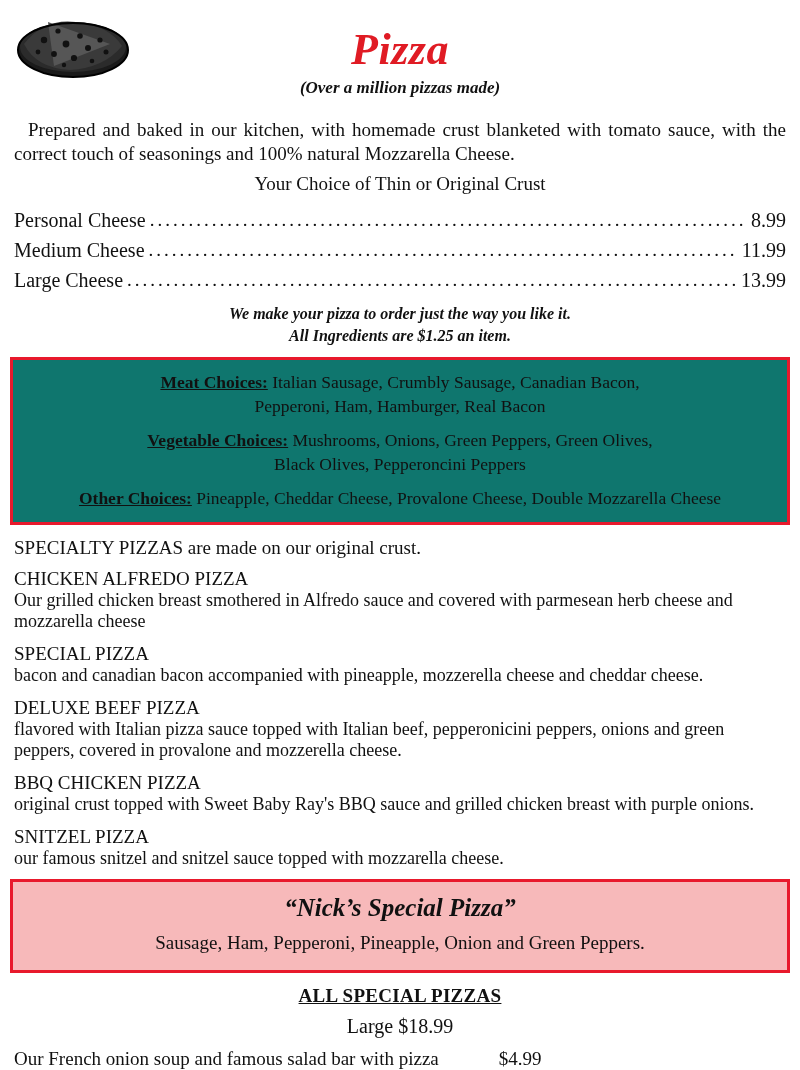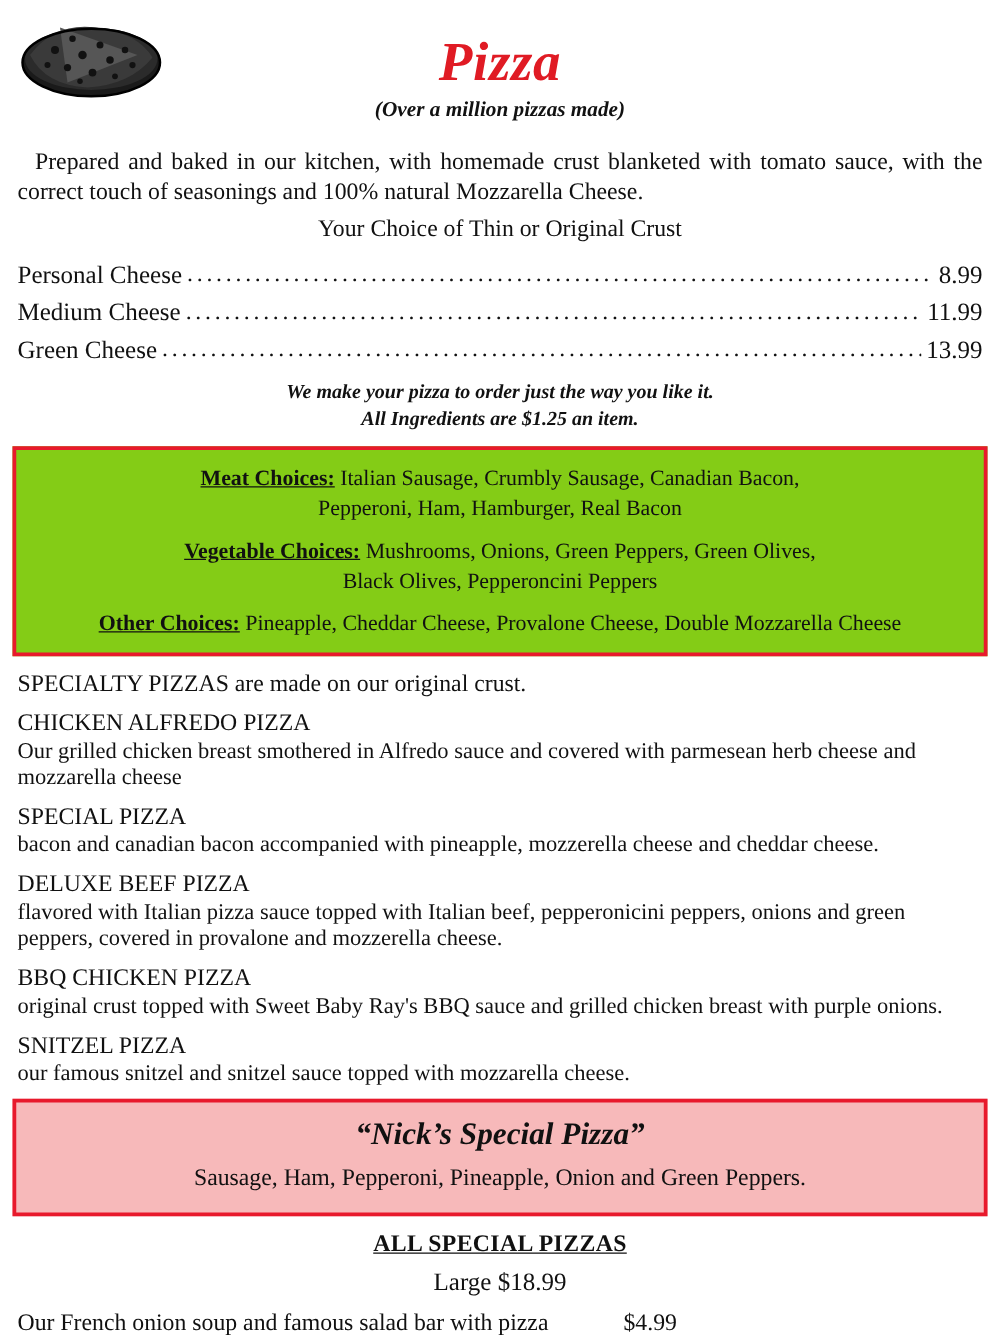--- a/index.html
+++ b/index.html
@@ -97,21 +97,21 @@
     font-weight: bold;
     font-size: 16px;
     line-height: 22px;
     margin-top: 8px;
   }
 
   
   .choices-box {
     margin: 10px 10px 0 10px;
     border: 3px solid #e8192c;
-    background: #84cc16;
+    background: #0f766e;
     padding: 10px 12px 12px 12px;
     text-align: center;
   }
   .choice-line {
     font-size: 17.5px;
     line-height: 24px;
   }
   .choice-line .lbl {
     font-weight: bold;
     text-decoration: underline;
@@ -231,21 +231,21 @@
       <span class="pname">Personal Cheese</span>
       <span class="dots">................................................................................................</span>
       <span class="pval">8.99</span>
     </div>
     <div class="price-row">
       <span class="pname">Medium Cheese</span>
       <span class="dots">................................................................................................</span>
       <span class="pval">11.99</span>
     </div>
     <div class="price-row">
-      <span class="pname">Green Cheese</span>
+      <span class="pname">Large Cheese</span>
       <span class="dots">................................................................................................</span>
       <span class="pval">13.99</span>
     </div>
   </div>
 
   <div class="note">
     <div>We make your pizza to order just the way you like it.</div>
     <div>All Ingredients are $1.25 an item.</div>
   </div>
 

